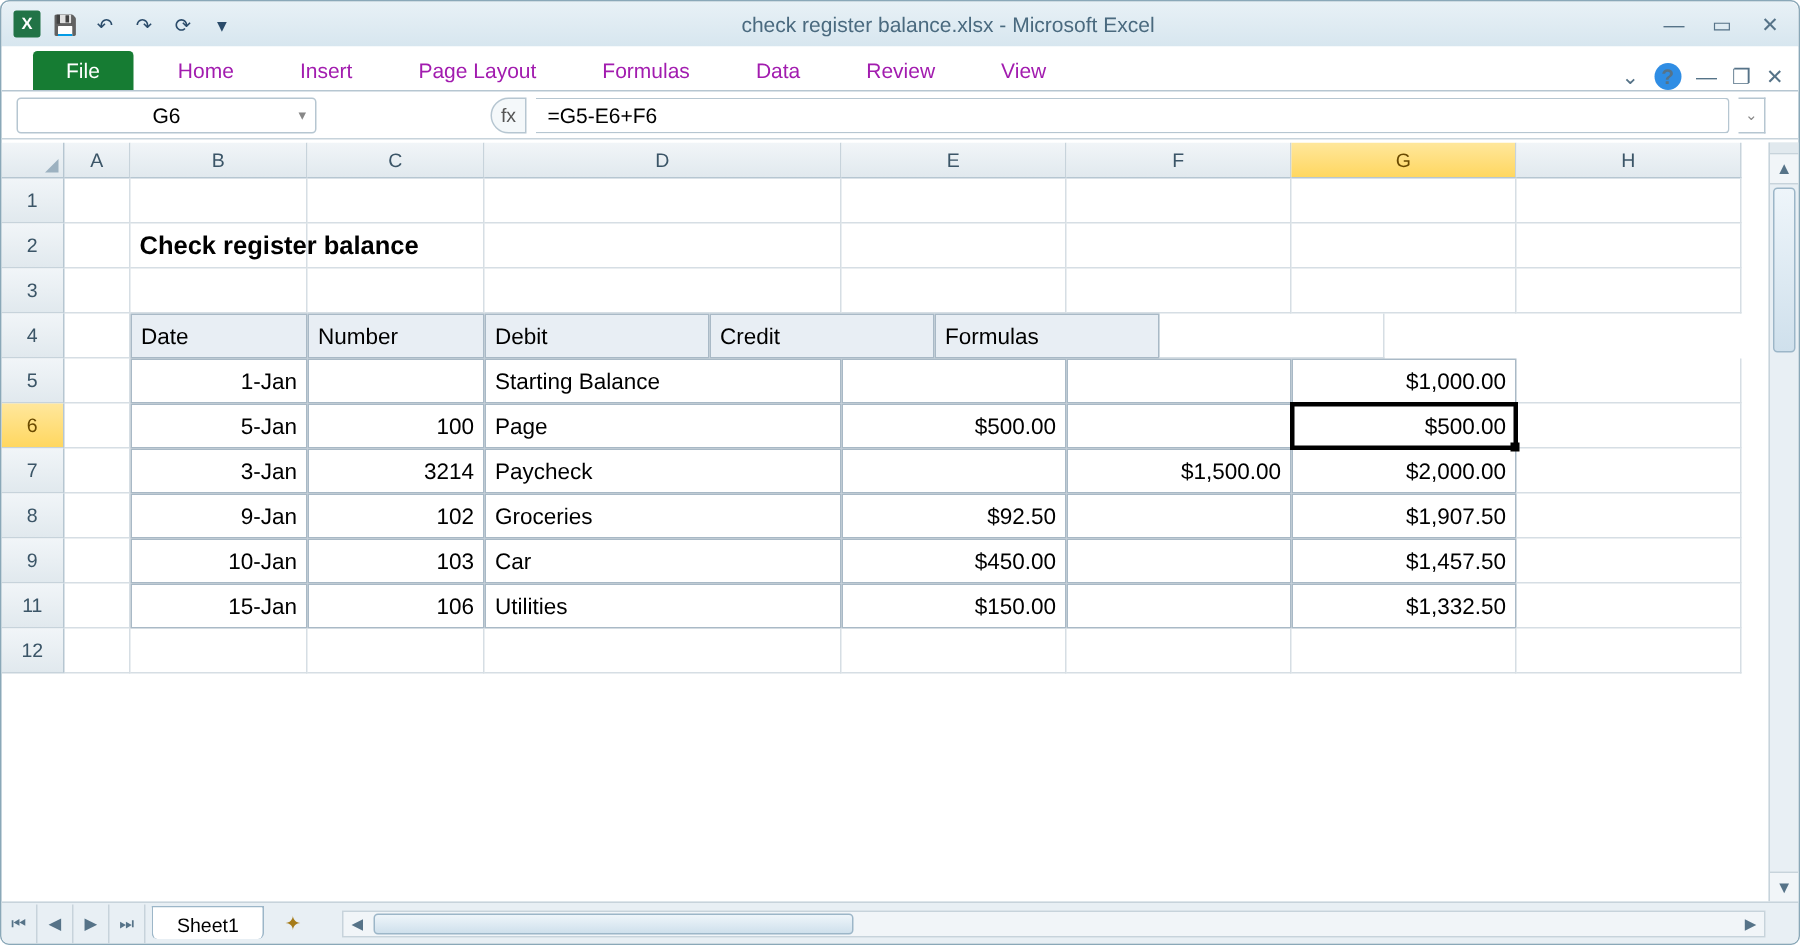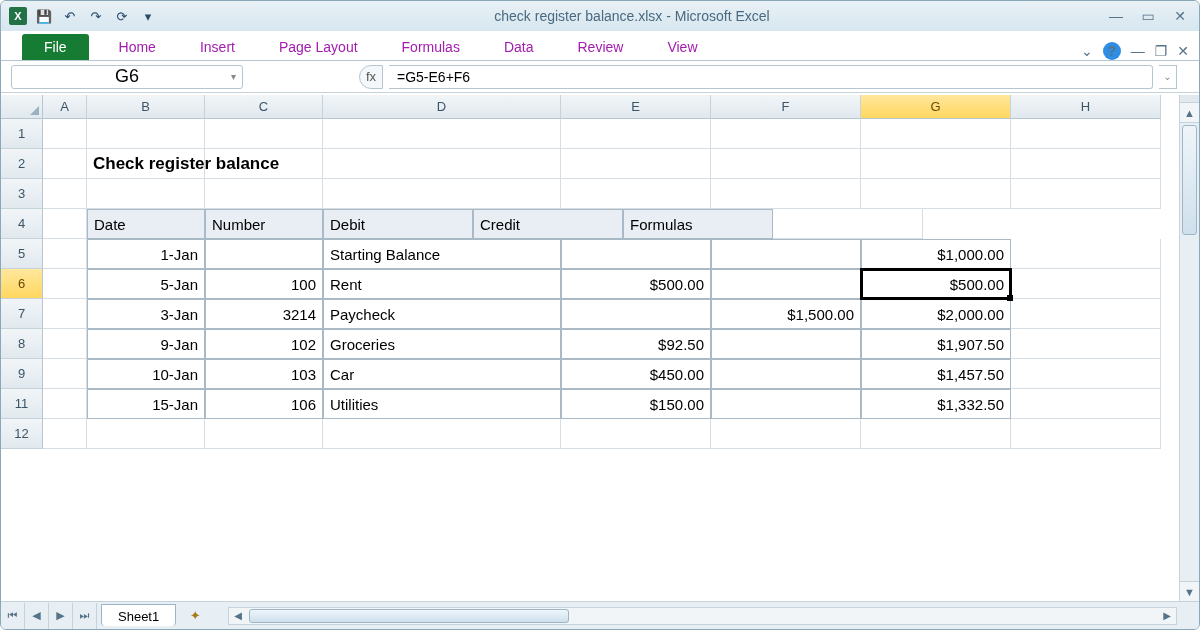--- a/index.html
+++ b/index.html
@@ -17,21 +17,21 @@
   
   .ribbon-tabs { height: 30px; background: #fff; display: flex; align-items: flex-end; padding-left: 21px; border-bottom: 1px solid #b6c6d1; }
   .file-tab { background: #167c33; color: #fff; padding: 5px 22px 5px 22px; font-size: 14px; border-radius: 3px 3px 0 0; margin-right: 8px; cursor: pointer; }
   .rtab { padding: 5px 22px; font-size: 14px; color: #a21caf; cursor: pointer; }
   .ribbon-right { margin-left: auto; display: flex; align-items: center; gap: 10px; padding-right: 10px; }
   .ribbon-right span { color: #567388; font-size: 14px; cursor: pointer; }
   .help-icon { width: 18px; height: 18px; background: #2f8de4; color: #fff; border-radius: 50%; display: flex; align-items: center; justify-content: center; font-size: 12px; font-weight: bold; }
 
   
   .fbar-row { height: 32px; display: flex; align-items: center; padding: 4px 22px 4px 10px; gap: 6px; border-bottom: 1px solid #c7d3db; }
-  .namebox { width: 232px; height: 24px; border: 1px solid #b6c6d1; border-radius: 3px; display: flex; align-items: center; justify-content: center; font-size: 18px; background: #fff; position: relative; }
+  .namebox { width: 200px; height: 24px; border: 1px solid #b6c6d1; border-radius: 3px; display: flex; align-items: center; justify-content: center; font-size: 14px; background: #fff; position: relative; }
   .namebox::after { content: "▾"; position: absolute; right: 6px; font-size: 10px; color: #888; }
   .fx { width: 24px; height: 24px; border: 1px solid #b6c6d1; border-radius: 12px 0 0 12px; display: flex; align-items: center; justify-content: center; font-size: 13px; color: #555; background: #f4f8fa; margin-left: 110px;}
   .fbar { flex: 1; height: 24px; border: 1px solid #b6c6d1; border-left: none; border-radius: 0 3px 3px 0; padding: 0 8px; display: flex; align-items: center; font-size: 14px; background: #fff; }
   .fbar-exp { width: 18px; height: 24px; border: 1px solid #b6c6d1; border-left: none; display:flex; align-items:center; justify-content:center; font-size:10px; color:#888; }
 
   
   .grid-wrap { position: absolute; top: 94px; left: 0; right: 0; bottom: 28px; display: flex; }
   .grid { flex: 1; overflow: hidden; position: relative; }
   .colheads { display: flex; height: 24px; }
   .corner { width: 42px; height: 24px; background: linear-gradient(#f1f5f8,#e1e9ee); border-right: 1px solid #b6c6d1; border-bottom: 1px solid #b6c6d1; position: relative; }
@@ -197,21 +197,21 @@
         <div class="cell cE tbl-cell right"></div>
         <div class="cell cF tbl-cell right"></div>
         <div class="cell cG tbl-cell right">$1,000.00</div>
         <div class="cell cH"></div>
       </div>
       <div class="row">
         <div class="rowhead sel">6</div>
         <div class="cell cA"></div>
         <div class="cell cB tbl-cell right">5-Jan</div>
         <div class="cell cC tbl-cell right">100</div>
-        <div class="cell cD tbl-cell">Rent</div>
+        <div class="cell cD tbl-cell">Page</div>
         <div class="cell cE tbl-cell right">$500.00</div>
         <div class="cell cF tbl-cell right"></div>
         <div class="cell cG tbl-cell right active-cell">$500.00</div>
         <div class="cell cH"></div>
       </div>
       <div class="row">
         <div class="rowhead">7</div>
         <div class="cell cA"></div>
         <div class="cell cB tbl-cell right">3-Jan</div>
         <div class="cell cC tbl-cell right">3214</div>

